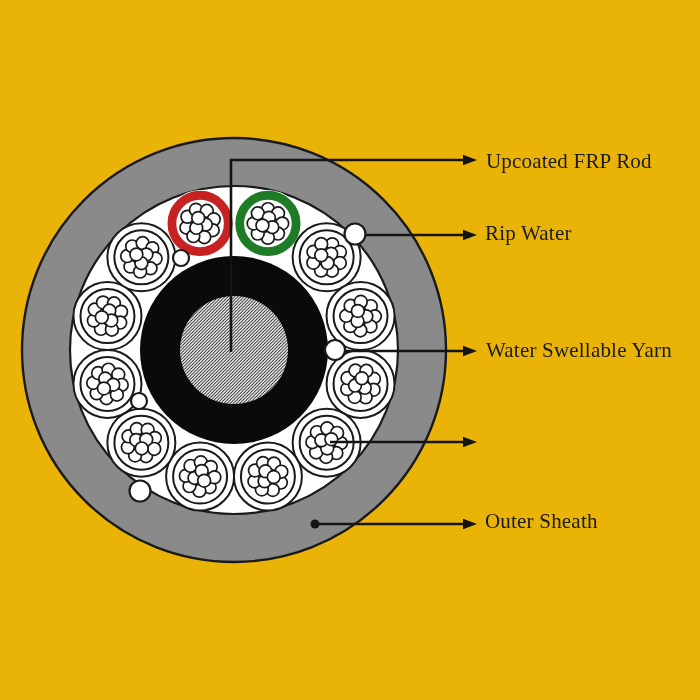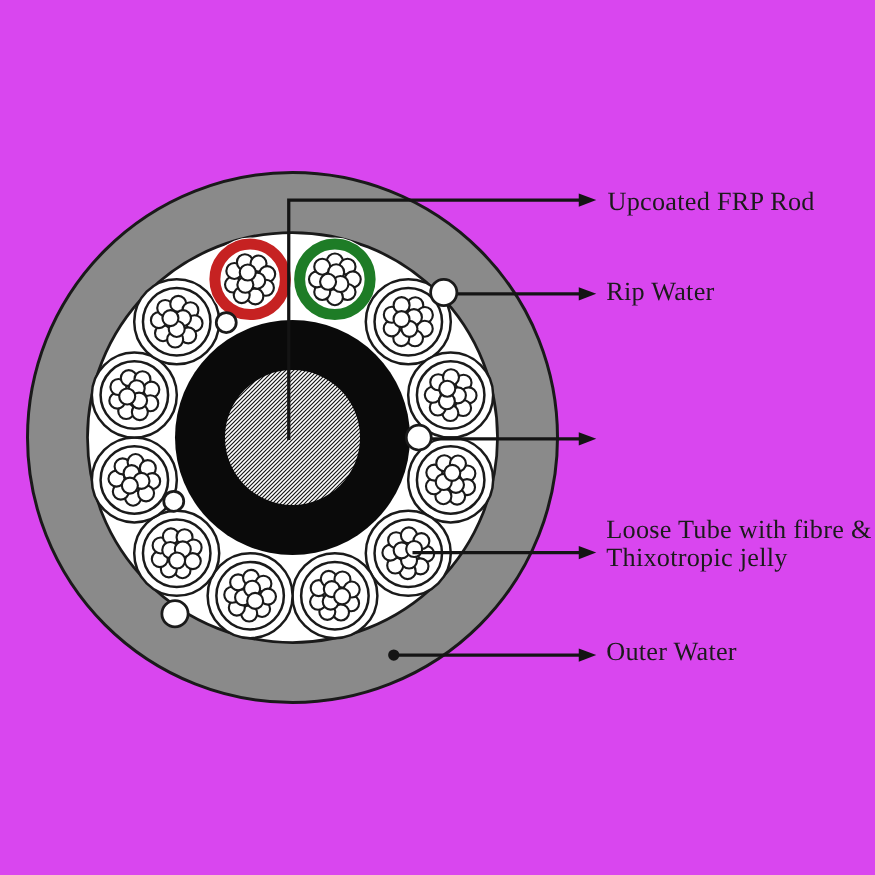--- a/index.html
+++ b/index.html
@@ -1,17 +1,17 @@
 <!DOCTYPE html>
 <html><head>
 <meta charset="utf-8">
 <style>
   html,body{margin:0;padding:0;background:#ffffff;}
   body{width:700px;height:700px;font-family:"Liberation Serif",serif;}
-  .stage{position:relative;width:700px;height:700px;background:#d946ef;overflow:hidden;font-family:Liberation Serif, serif;}
+  .stage{position:relative;width:700px;height:700px;background:#eab308;overflow:hidden;font-family:Liberation Serif, serif;}
   svg{position:absolute;left:0;top:0;}
   .label{
     position:absolute;
     font-size:21px;
     line-height:22.5px;
     color:#1b1b1b;
     white-space:nowrap;
     letter-spacing:.2px;
   }
   .label span{display:block;}
@@ -228,20 +228,19 @@
       <polygon points="477,524 463,518.7 463,529.3" fill="#141414"></polygon>
       <circle cx="315" cy="524" r="4.5" fill="#141414"></circle>
     </svg>
 
   <div class="label" style="left:486px;top:150px">
     <span>Upcoated FRP Rod</span>
   </div>
   <div class="label" style="left:485px;top:222px">
     <span>Rip Water</span>
   </div>
-  <div class="label" style="left:485px;top:412px">
-    <span>Loose Tube with fibre &amp;</span>
-    <span>Thixotropic jelly</span>
+  <div class="label" style="left:486px;top:339px">
+    <span>Water Swellable Yarn</span>
   </div>
   <div class="label" style="left:485px;top:510px">
-    <span>Outer Water</span>
+    <span>Outer Sheath</span>
   </div>
 </div>
 
 </body></html>

